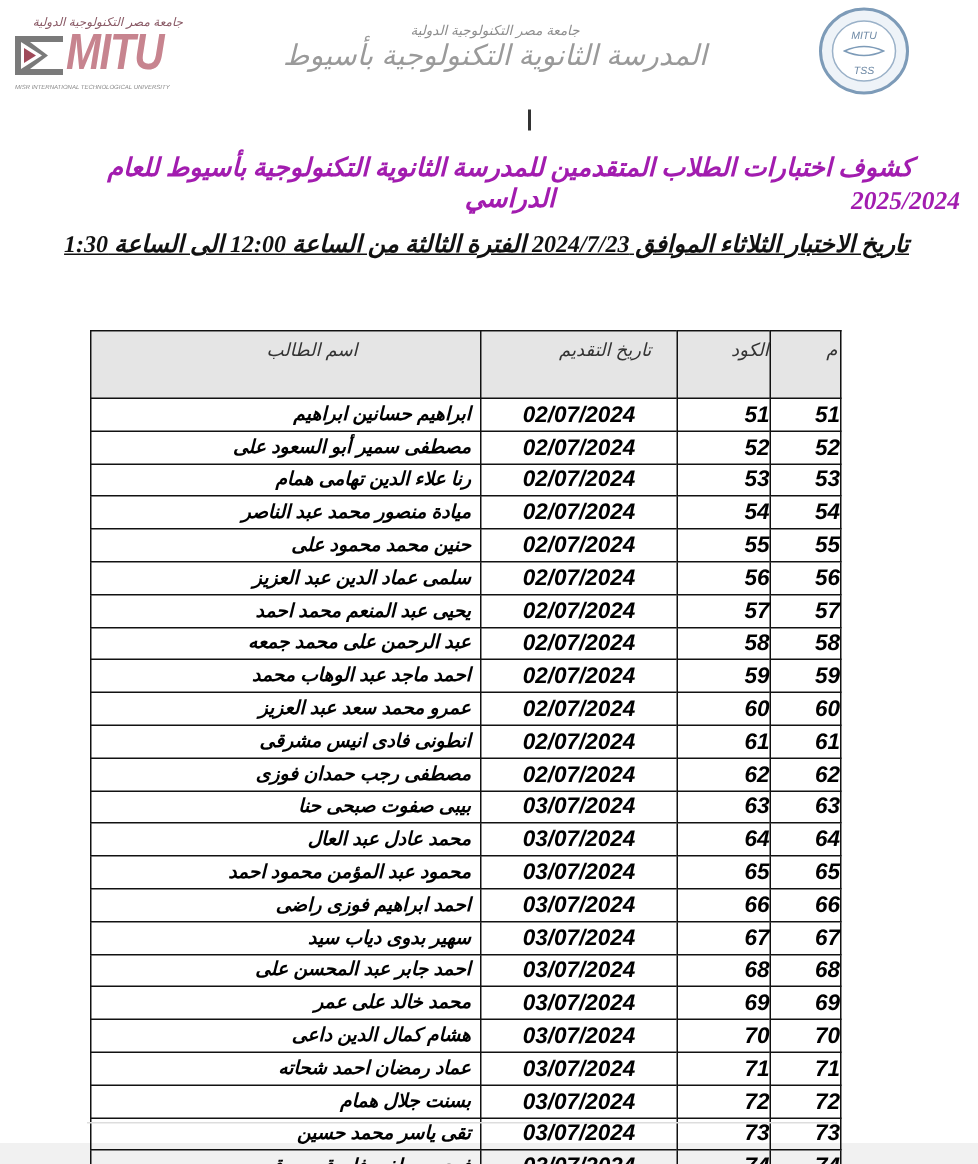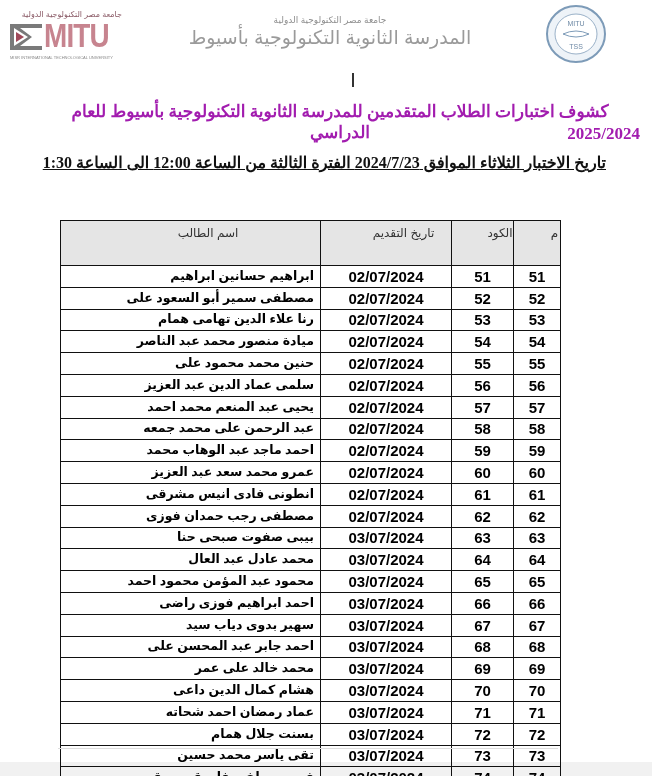--- a/index.html
+++ b/index.html
@@ -4,20 +4,21 @@
   <style>
     html, body { margin: 0; padding: 0; }
     body {
       width: 652px; height: 776px; background: #f1f1f1;
       font-family: "Liberation Sans", "DejaVu Sans", sans-serif;
       position: relative; overflow: hidden;
     }
     .page {
       position: absolute; left: 0; top: 0; width: 652px; height: 762px;
       background: #ffffff;
+      font-style: italic;
     }
     
     .logo-left { position: absolute; left: 8px; top: 10px; width: 118px; height: 48px; }
     .logo-left .arabic {
       position: absolute; right: 4px; top: 0; font-size: 8px; color: #8a5a66; direction: rtl;
       white-space: nowrap;
     }
     .logo-left .mark { position: absolute; left: 2px; top: 14px; width: 32px; height: 26px; }
     .logo-left .mitu {
       position: absolute; left: 36px; top: 8px; font-size: 34px; font-weight: bold;
@@ -56,21 +57,21 @@
     .tbl {
       position: absolute; left: 60px; top: 220px; width: 500px;
       border-collapse: collapse; direction: rtl; table-layout: fixed;
     }
     .tbl th, .tbl td { border: 1px solid #111; padding: 0; }
     .tbl th {
       background: #e5e5e5; height: 39px; font-weight: normal; font-size: 12px; color: #333;
       vertical-align: top; padding-top: 5px; padding-left: 35px;
     }
     .tbl td { height: 20.8px; font-size: 15px; line-height: 19px; }
-    .tbl td.num { text-align: center; font-weight: bold; }
+    .tbl td.num { font-weight: bold; }
     .tbl td.date { text-align: center; font-weight: bold; }
     .tbl td.name {
       text-align: right; padding-right: 6px; font-weight: bold; font-size: 12.5px;
       white-space: nowrap; overflow: hidden;
     }
     .col-m { width: 47px; }
     .col-code { width: 62px; }
     .col-date { width: 131px; }
     .col-name { width: 260px; }
     .table-shadow {

